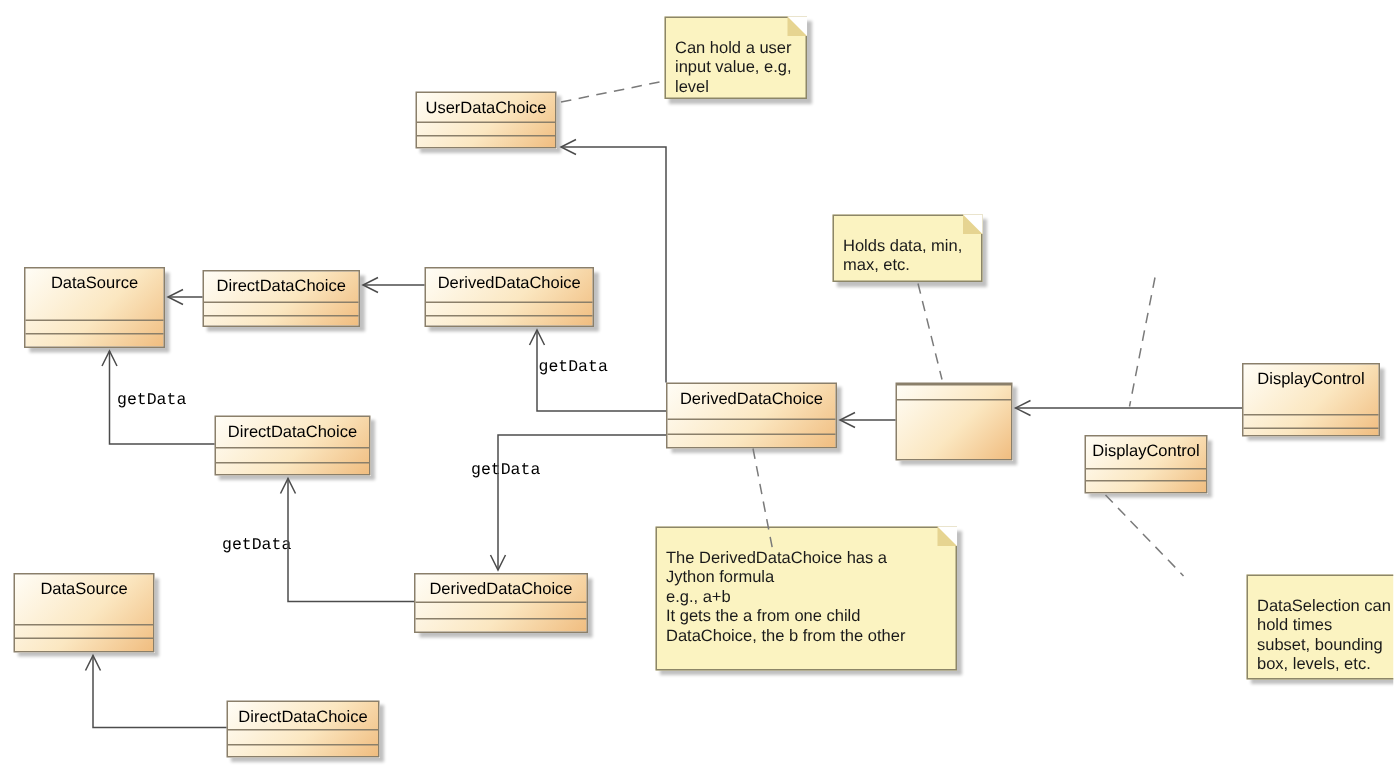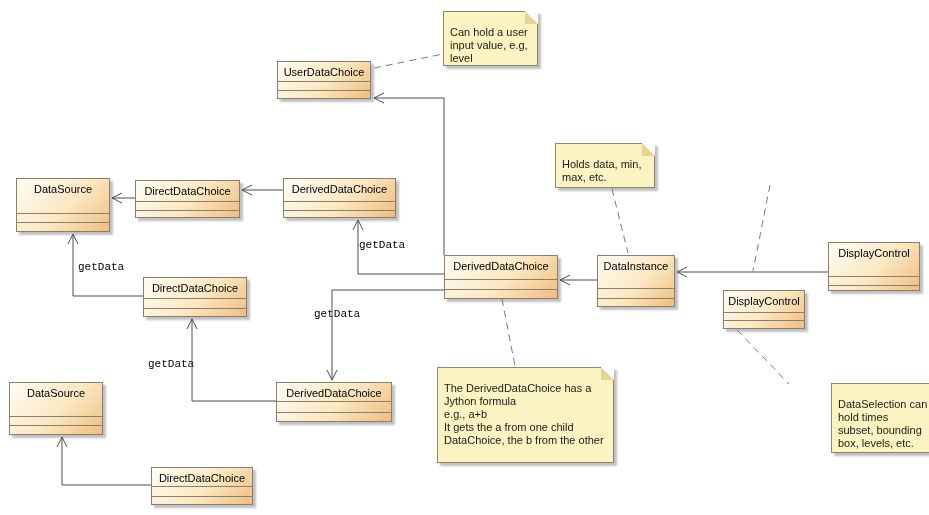--- a/index.html
+++ b/index.html
@@ -62,21 +62,20 @@
     <div class="comp grow"></div>
   </div>
 
   <div class="uml-class" style="left:444px;top:255px;width:114px;height:44px">
     <div class="title" style="height:23px">DerivedDataChoice</div>
     <div class="comp" style="height:10px"></div>
     <div class="comp grow"></div>
   </div>
 
   <div class="uml-class" style="left:597px;top:255px;width:78px;height:52px">
-    <div class="title" style="height:32px">DataInstance</div>
     <div class="comp" style="height:10px"></div>
     <div class="comp grow"></div>
   </div>
 
   <div class="uml-class" style="left:828px;top:242px;width:92px;height:49px">
     <div class="title" style="height:33px">DisplayControl</div>
     <div class="comp" style="height:9px"></div>
     <div class="comp grow"></div>
   </div>
 
@@ -111,21 +110,21 @@
   </div>
 
   <div class="note" style="left:555px;top:143px;width:100px;height:45px">Holds data, min,
 max, etc.</div>
 
   <div class="note" style="left:443px;top:11px;width:95px;height:55px">Can hold a user
 input value, e.g,
 level</div>
 
 
-  <div class="note" style="left:437px;top:367px;width:177px;height:96px">The DerivedDataChoice has a
+  <div class="note" style="left:437px;top:351px;width:201px;height:96px">The DerivedDataChoice has a
 Jython formula
 e.g., a+b
 It gets the a from one child
 DataChoice, the b from the other</div>
 
   <div class="note" style="left:831px;top:383px;width:113px;height:70px">DataSelection can
 hold times
 subset, bounding
 box, levels, etc.</div>
 

